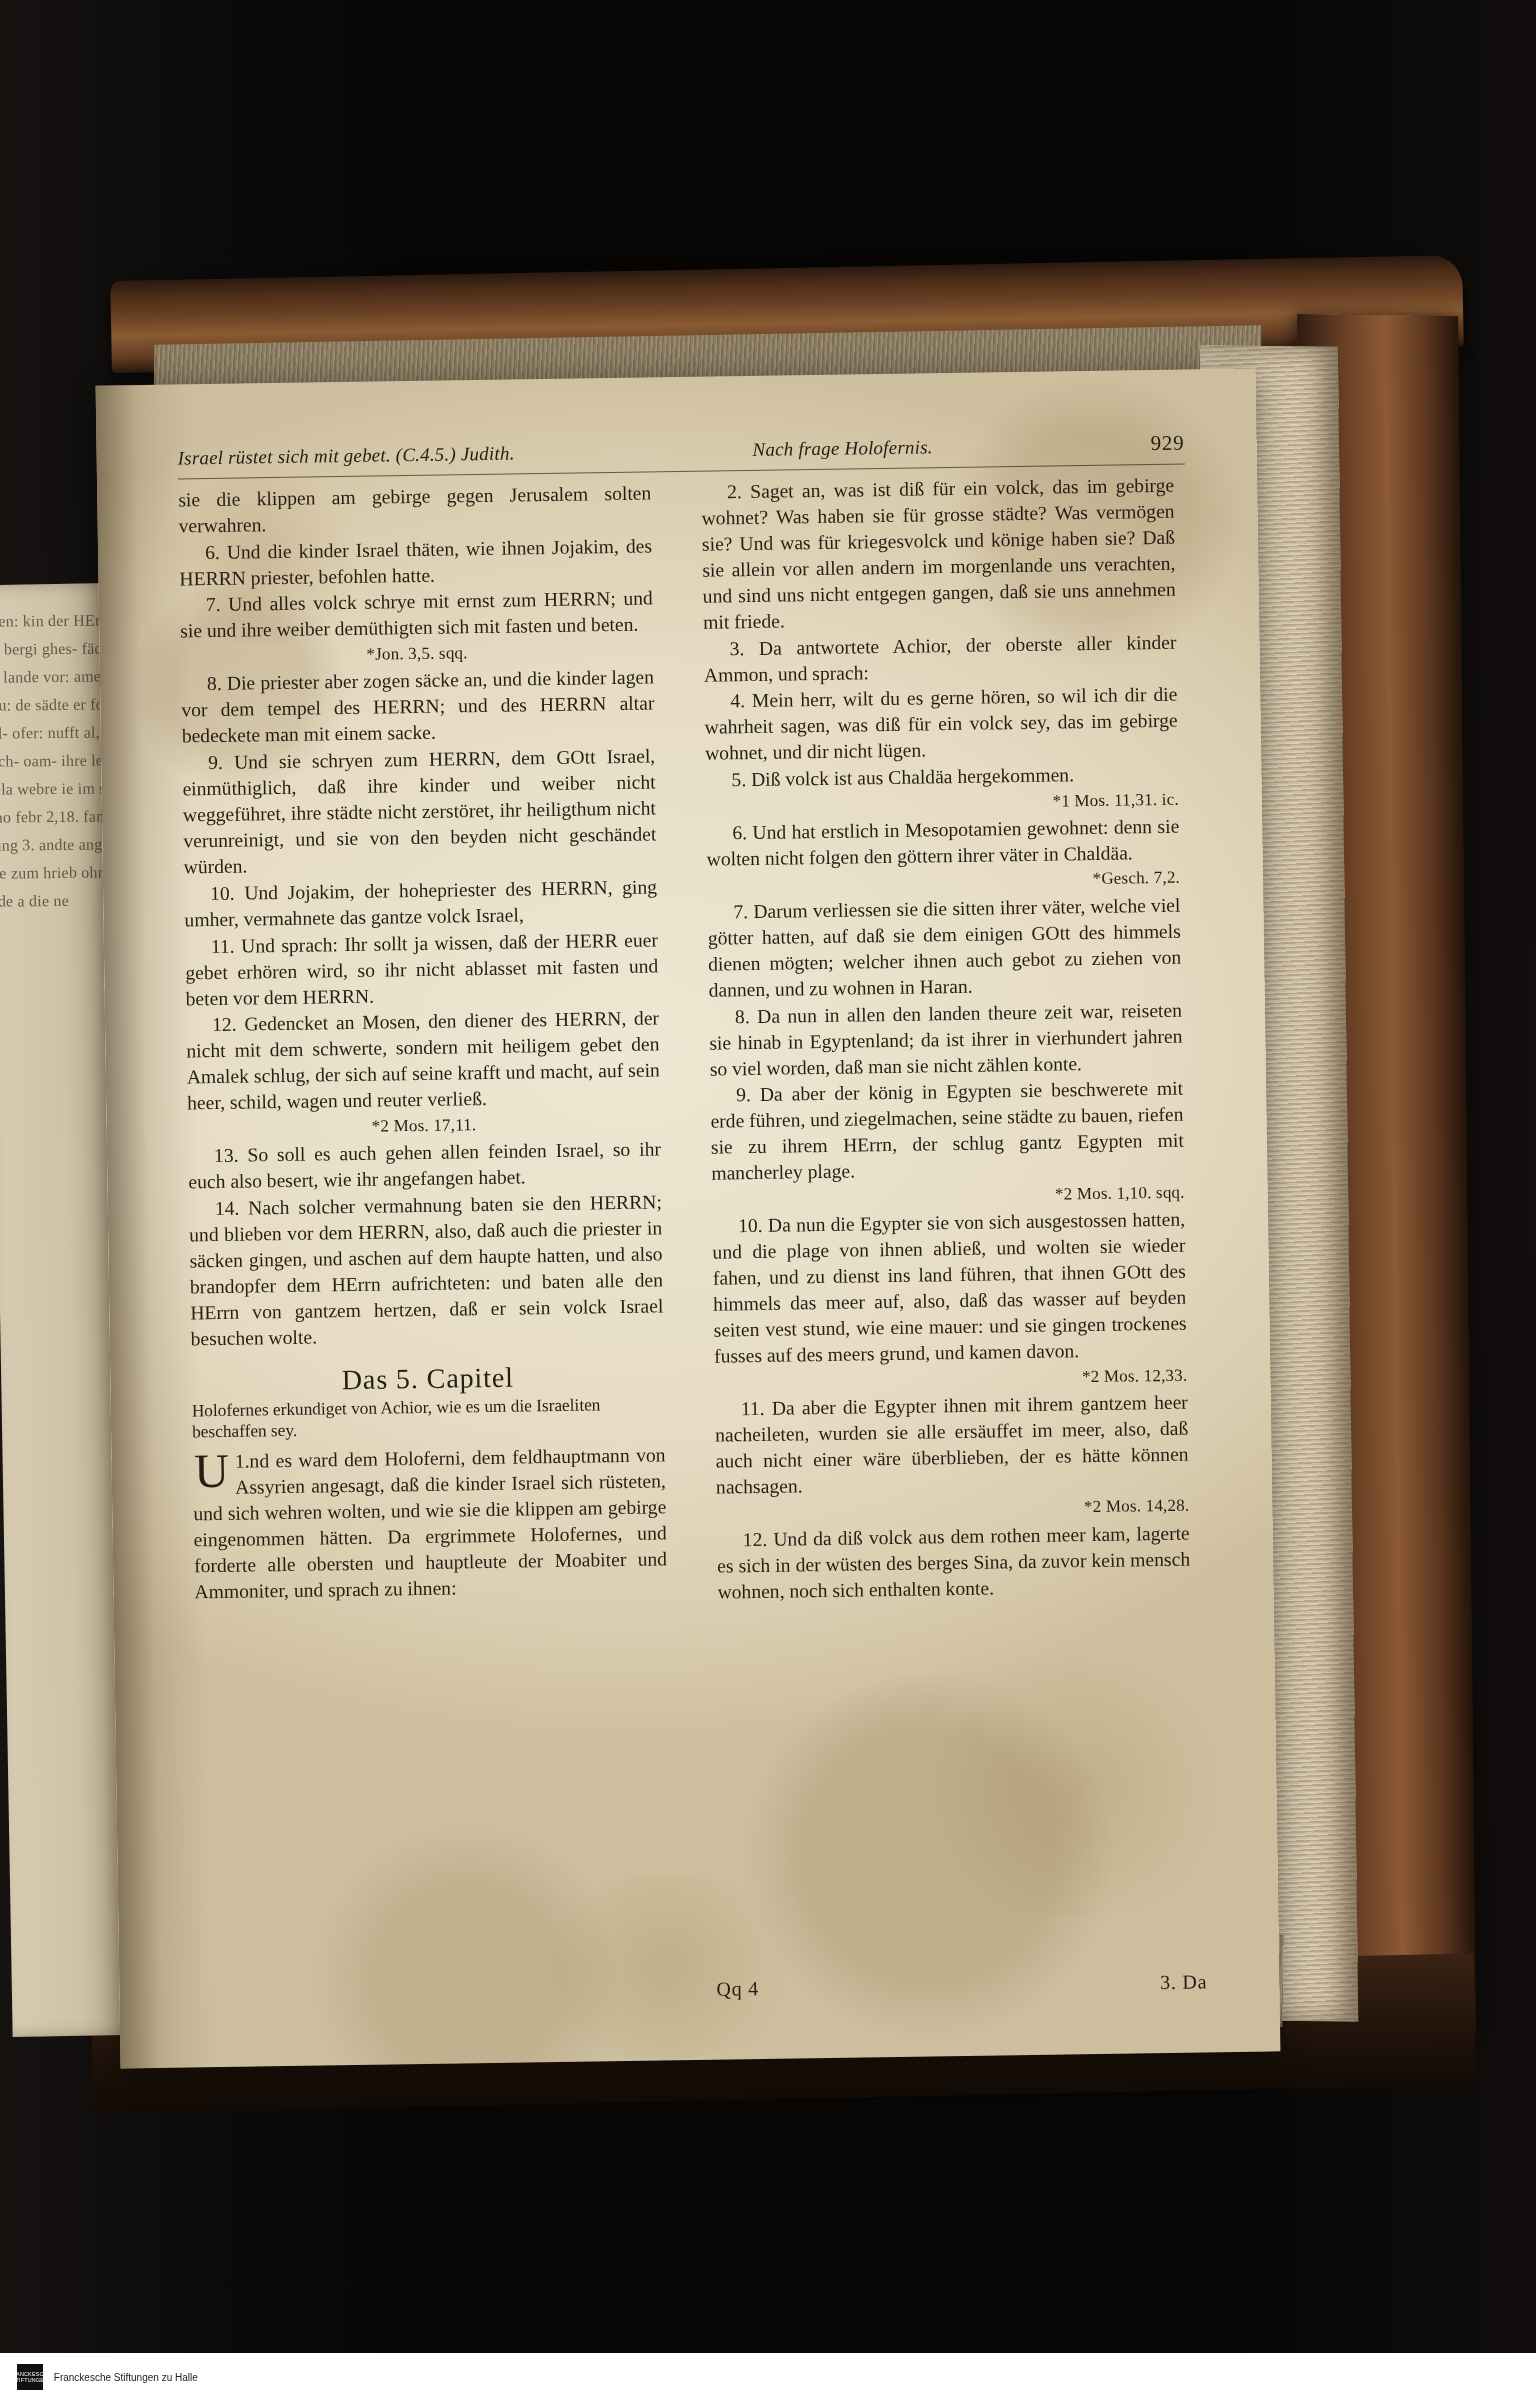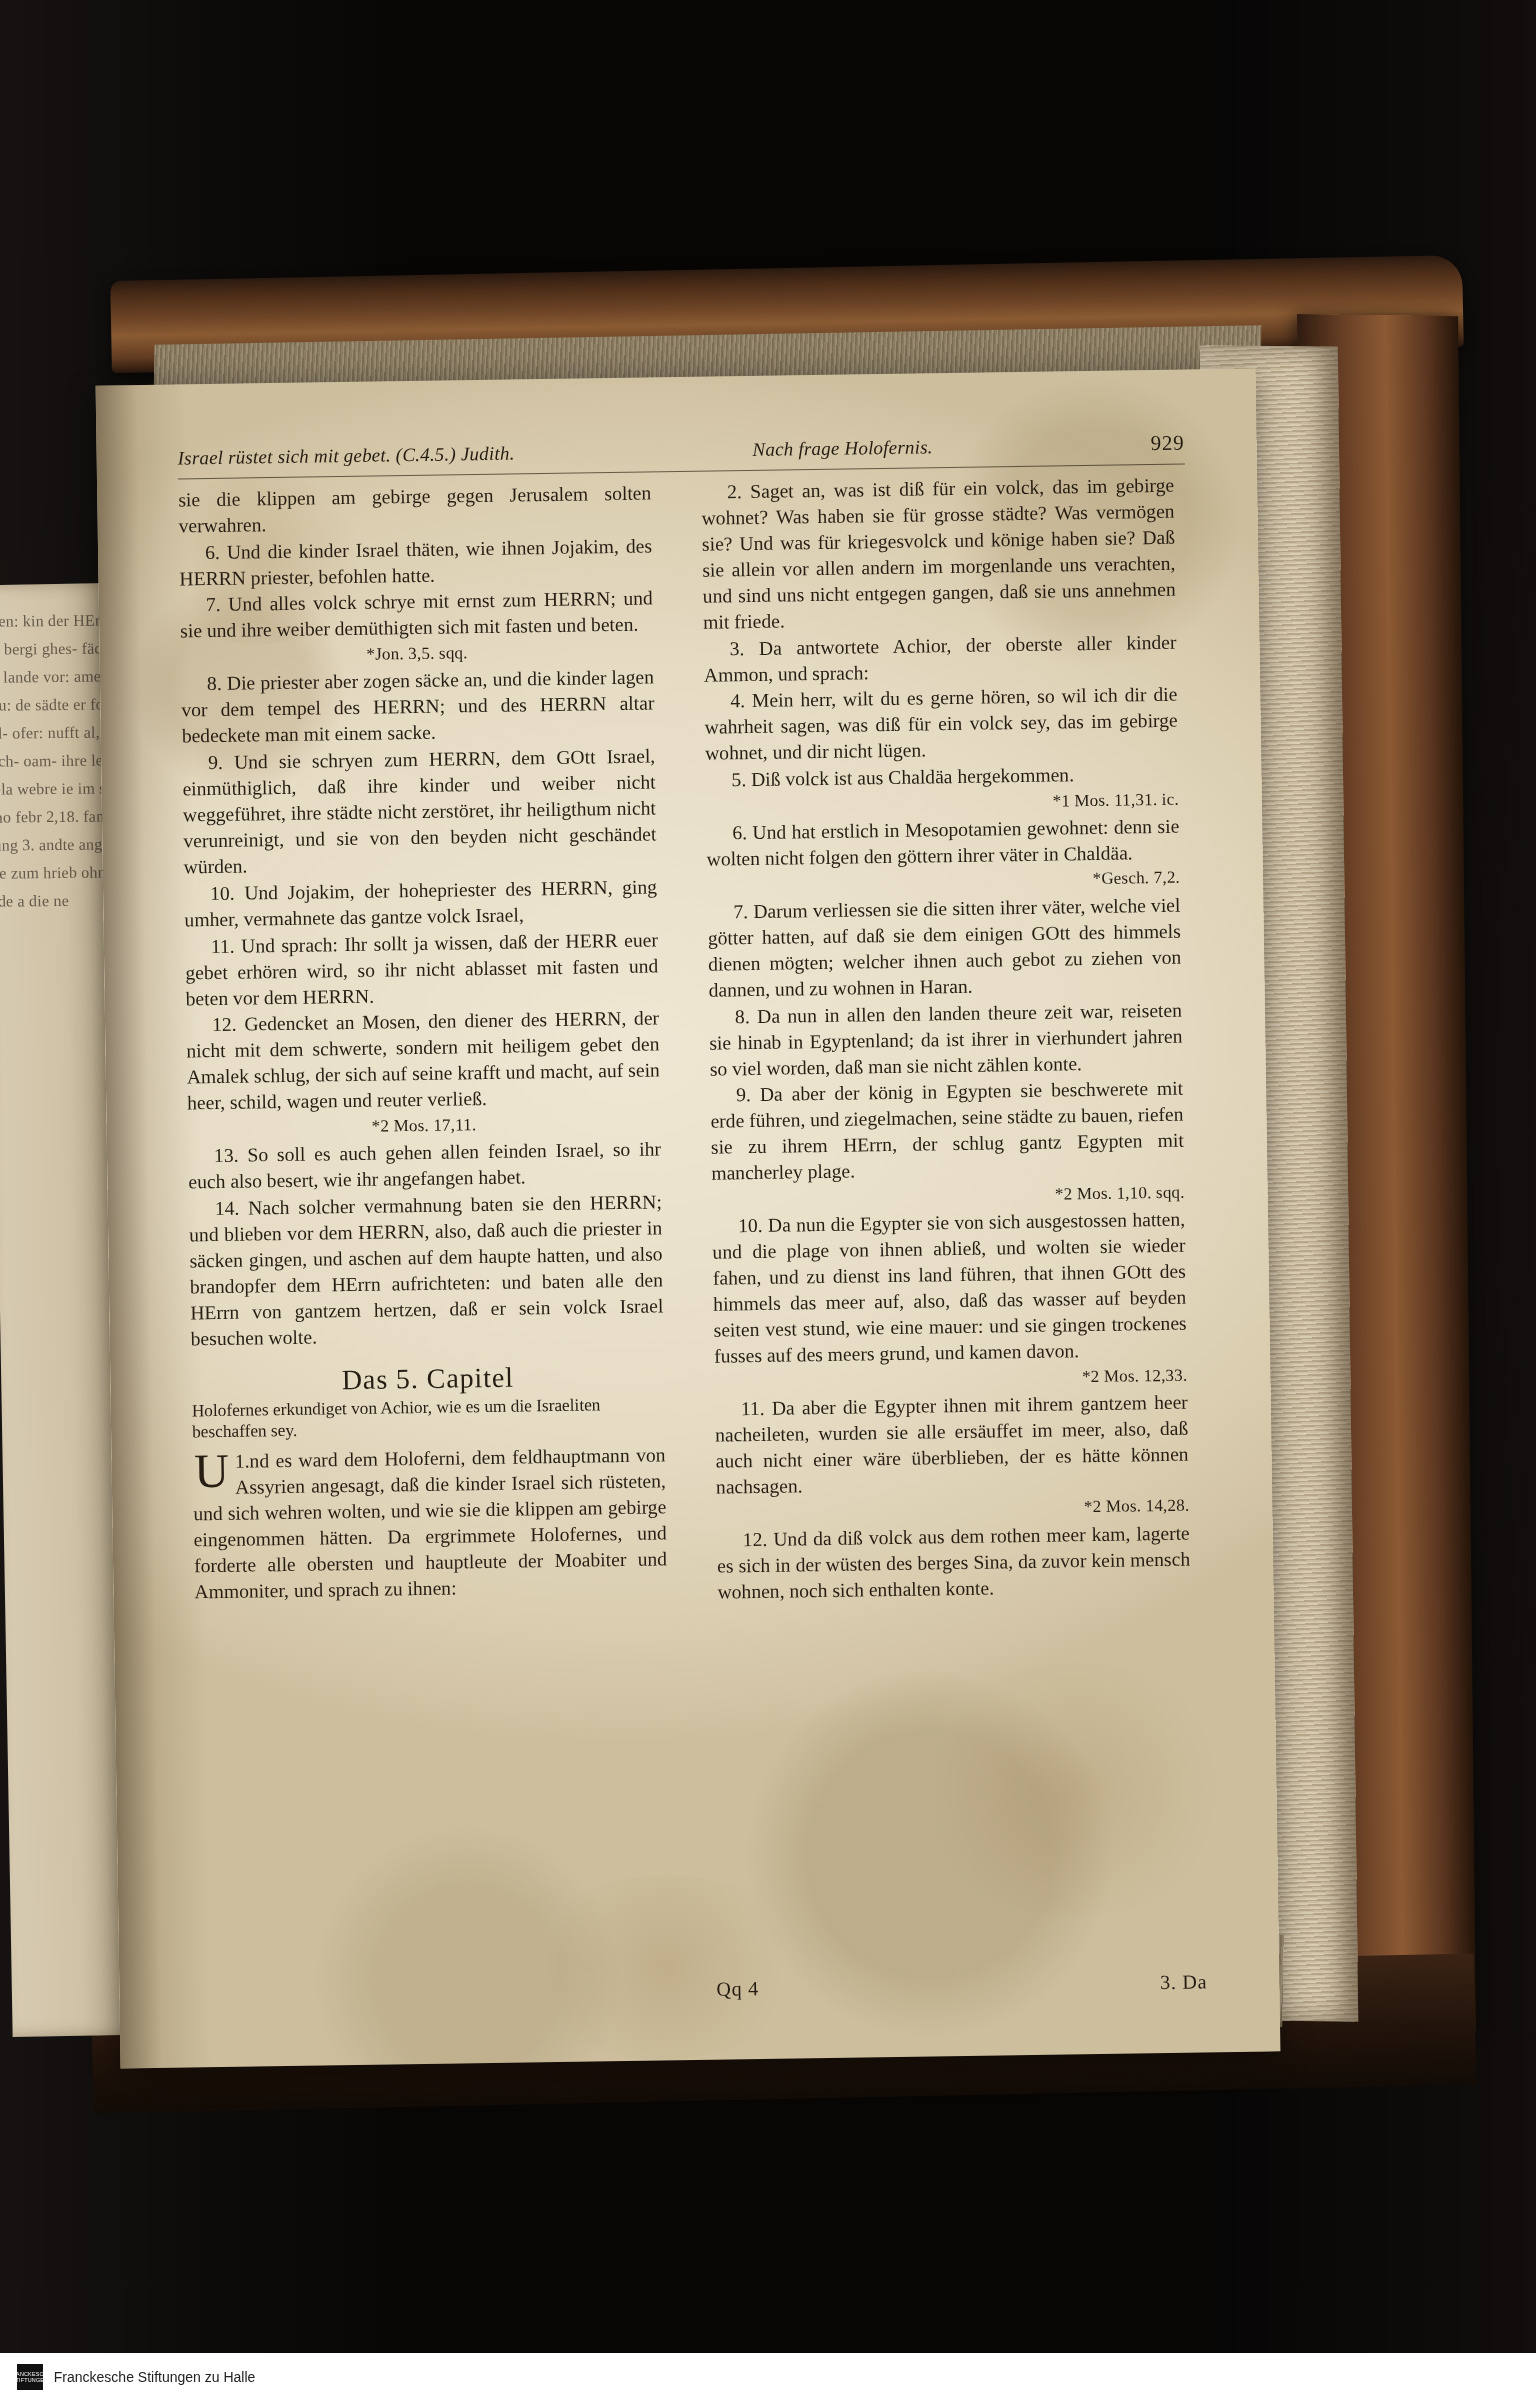--- a/index.html
+++ b/index.html
@@ -301,21 +301,21 @@
     display: flex;
     align-items: center;
     justify-content: center;
     text-align: center;
     font-family: "Liberation Sans", sans-serif;
     letter-spacing: 0.2px;
     padding: 1.5px;
     box-sizing: border-box;
   }
   .wm-text {
-    font-size: 14px;
+    font-size: 10px;
     color: #222;
     font-family: "Liberation Sans", sans-serif;
   }
 
   
   .foxing {
     position: absolute; inset: 0;
     pointer-events: none;
     background:
       radial-gradient(circle at 12% 18%, rgba(140,110,60,.16) 0 69px, rgba(0,0,0,0) 108px),

